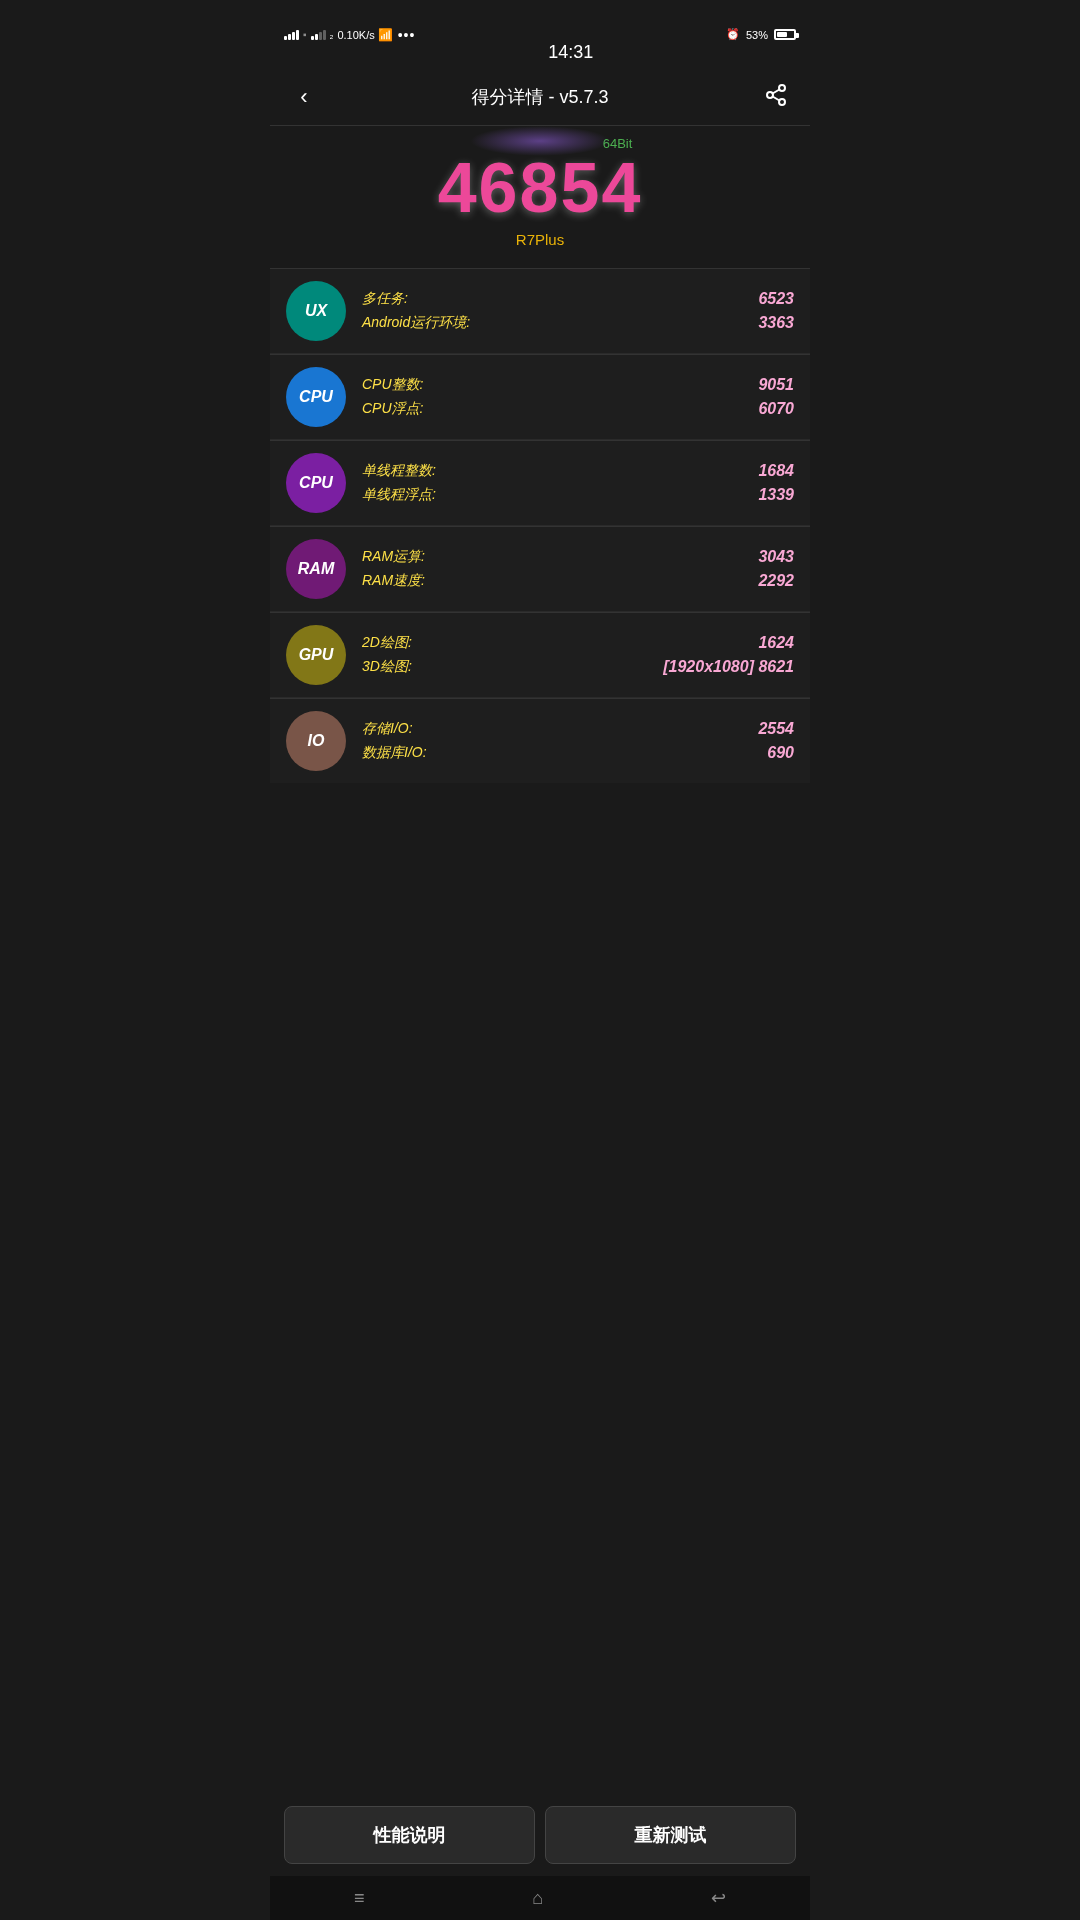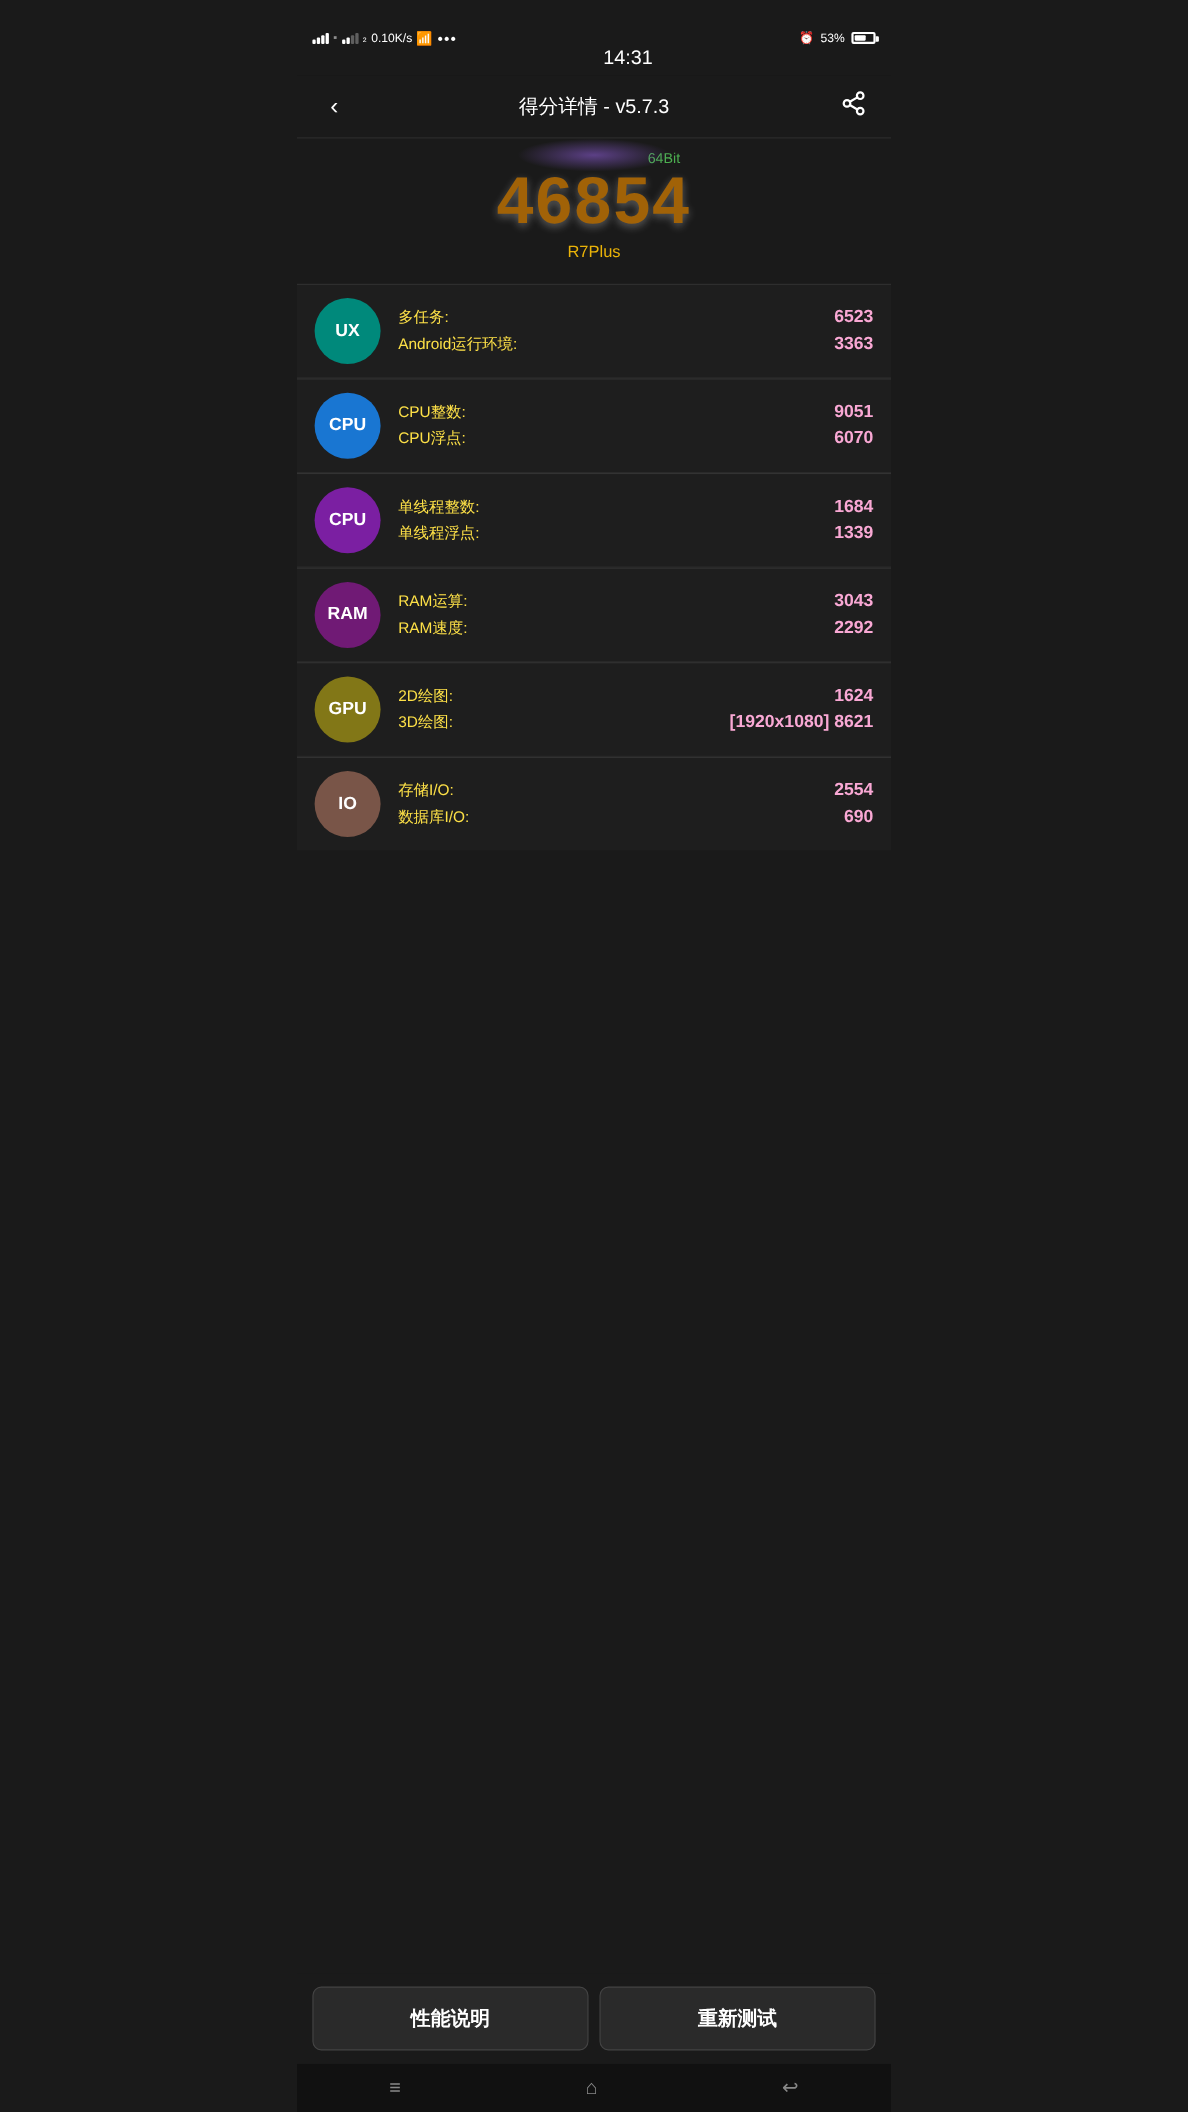--- a/index.html
+++ b/index.html
@@ -75,23 +75,23 @@
       color: #ffffff;
     }
 
     
     .score-section {
       text-align: center;
       padding: 10px 0 20px;
       background: #1a1a1a;
     }
     .score-number {
-      font-size: 60px;
+      font-size: 70px;
       font-weight: bold;
-      color: #a16207;
+      color: #ec4899;
       letter-spacing: 2px;
       text-shadow: 0 2px 8px rgba(255,255,255,0.3);
       line-height: 1;
     }
     .score-glow {
       position: relative;
       display: inline-block;
     }
     .score-glow::before {
       content: '';
@@ -110,21 +110,21 @@
     }
 
     
     .divider {
       height: 1px;
       background: #333333;
       margin: 0;
     }
 
     
-    .score-list { background: #1e1e1e; }
+    .score-list { background: #1e1e1e; font-style: italic; }
     .score-row {
       display: flex;
       align-items: center;
       padding: 12px 16px;
       border-bottom: 1px solid #2a2a2a;
       min-height: 80px;
     }
     .score-row:last-child { border-bottom: none; }
 
     .category-icon {

